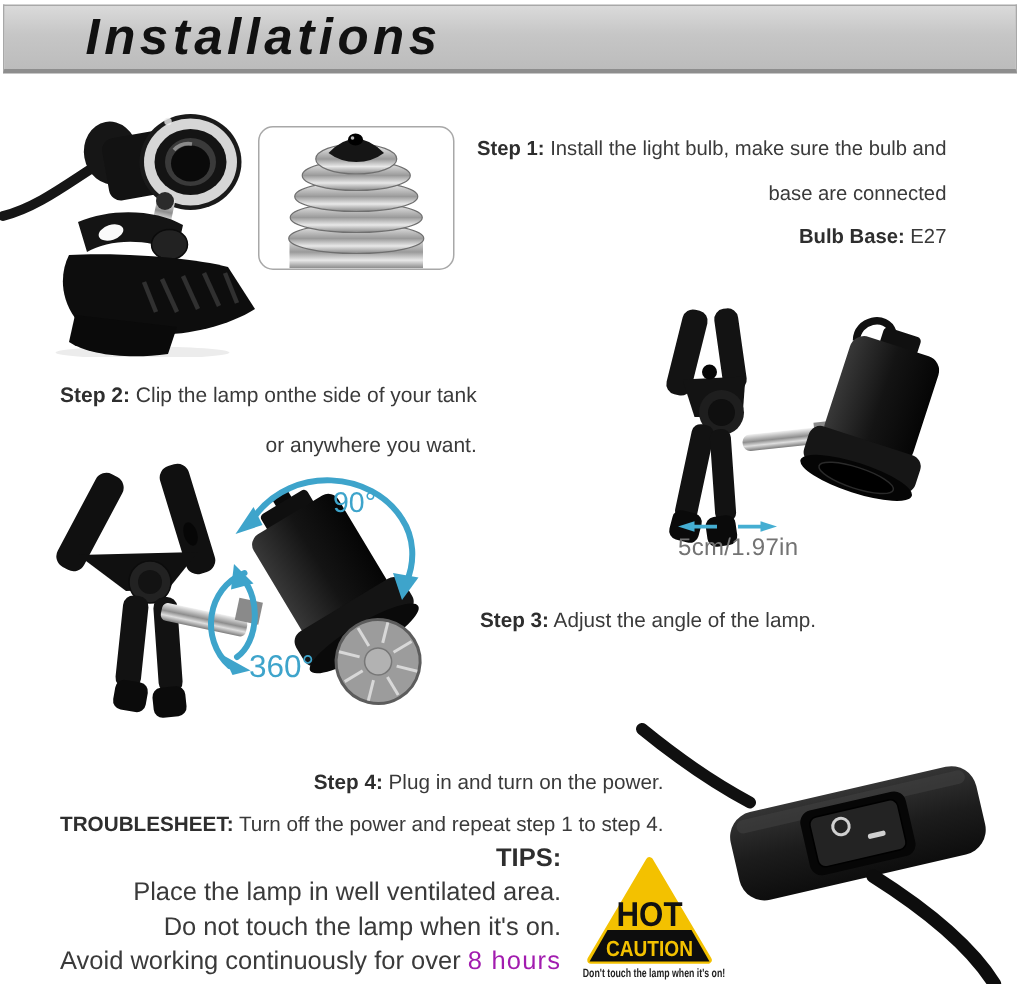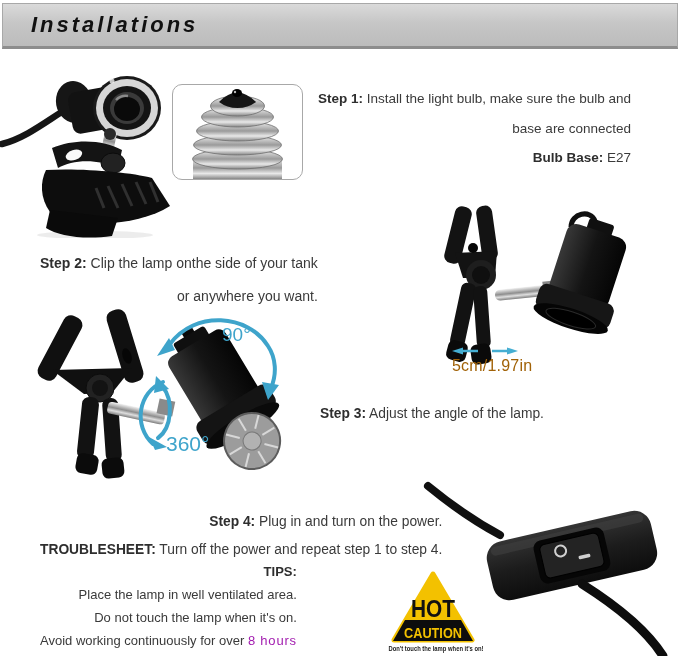--- a/index.html
+++ b/index.html
@@ -10,32 +10,32 @@
   .abs{position:absolute;}
   .nowrap{white-space:nowrap;text-align:right;}
   
   .header{
     left:2px;top:3px;width:674px;height:42px;
     background:linear-gradient(180deg,#dadada 0%,#c6c6c6 45%,#bcbcbc 100%);
     border:1px solid #a8a8a8;border-bottom:3px solid #8d8d8d;
     display:flex;align-items:center;
   }
   .title{
-    font-size:22px;font-weight:bold;font-style:italic;letter-spacing:3px;
-    color:#111;padding-left:28px;
+    font-size:34px;font-weight:bold;font-style:italic;letter-spacing:3px;
+    color:#111;padding-left:54px;
   }
   
   .tblock{font-size:13.5px;line-height:29.5px;}
   .tblock2{font-size:14px;line-height:33px;}
   .tblock4{font-size:13.8px;line-height:27.5px;}
-  .tips{font-size:13px;line-height:23px;}
+  .tips{font-size:17px;line-height:23px;}
   .tblock b,.tblock2 b,.tblock4 b,.tips b,.step3line b{color:#2e2e2e;}
   .step3line{font-size:13.8px;}
   .red{color:#a21caf;letter-spacing:.8px;}
-  .measure{font-size:16px;color:#a16207;letter-spacing:.2px;}
+  .measure{font-size:16px;color:#737373;letter-spacing:.2px;}
   
   .bulbframe{
     left:172px;top:84px;width:129px;height:94px;background:#fff;
     border:1.5px solid #a8a8a8;border-radius:10px;overflow:hidden;
   }
   svg{display:block;}
 </style>
 </head>
 <body>
 

